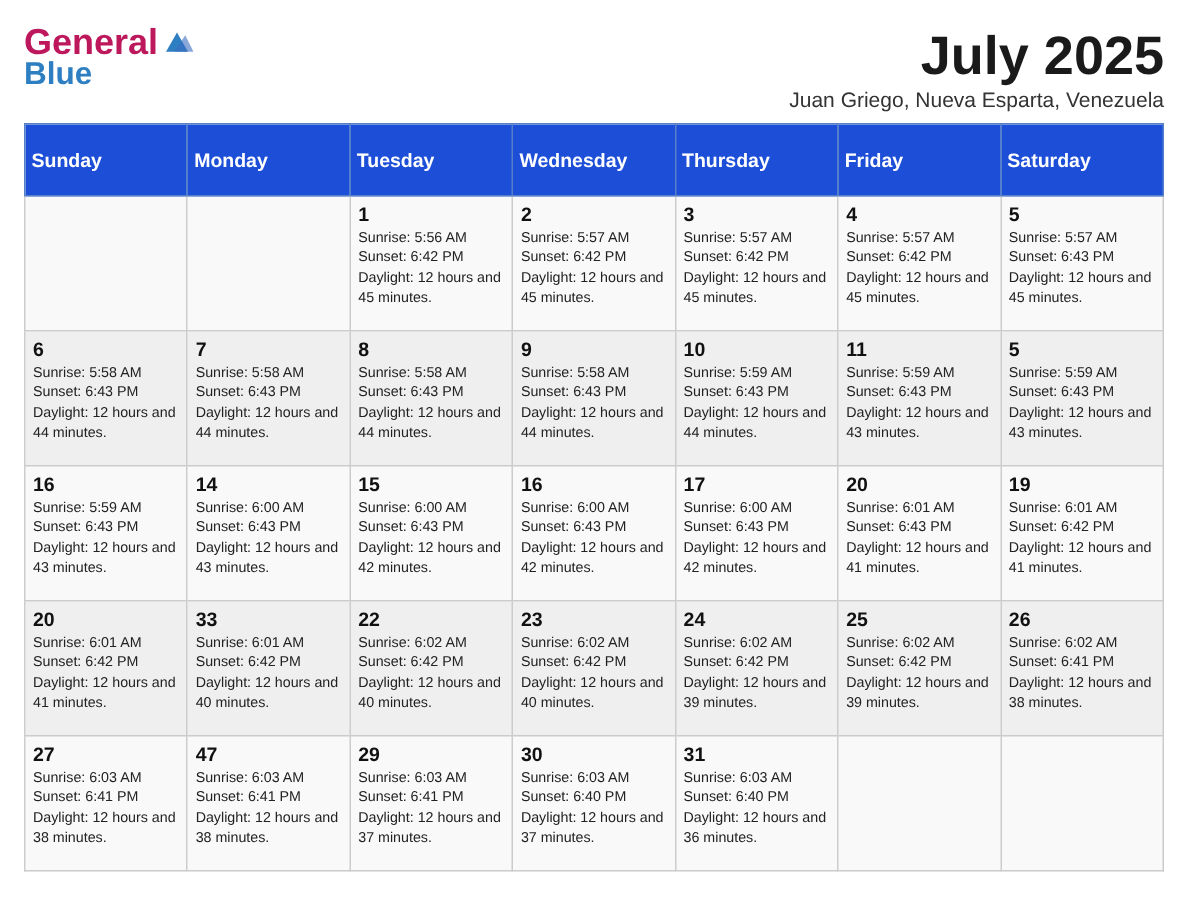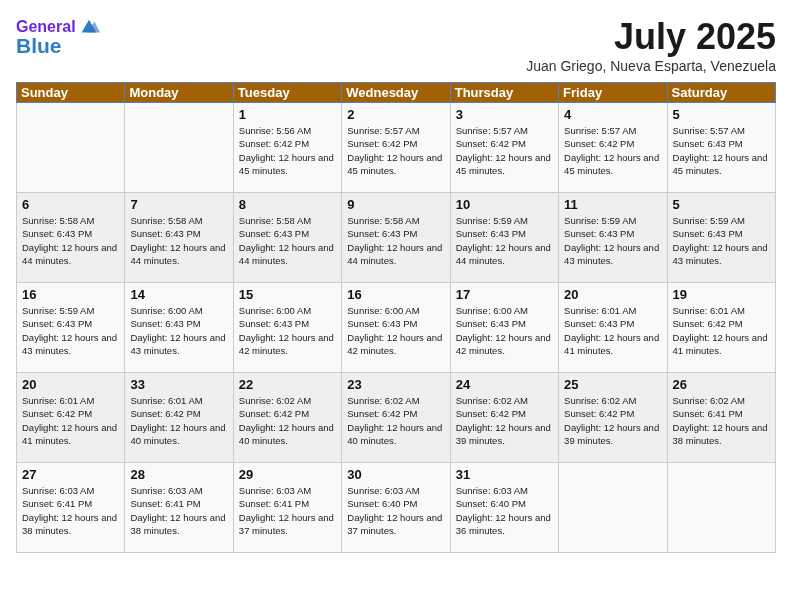--- a/index.html
+++ b/index.html
@@ -15,23 +15,23 @@
       justify-content: space-between;
       align-items: flex-start;
       margin-bottom: 8px;
     }
     .logo {
       display: flex;
       align-items: center;
       gap: 2px;
     }
     .logo-text-general {
-      font-size: 16px;
-      font-weight: bold;
-      color: #6d28d9;
+      font-size: 24px;
+      font-weight: bold;
+      color: #be185d;
     }
     .logo-text-blue {
       font-size: 21px;
       font-weight: bold;
       color: #2e7ec2;
     }
     .logo-icon {
       width: 22px;
       height: 22px;
       margin-left: 2px;
@@ -47,25 +47,25 @@
     .location {
       font-size: 14px;
       color: #333;
     }
     .calendar {
       width: 100%;
       border-collapse: collapse;
       border: 1px solid #ccc;
     }
     .calendar th {
-      background-color: #a16207;
+      background-color: #1d4ed8;
       color: #fff;
       font-size: 13px;
       font-weight: bold;
-      padding: 2px 4px;
+      padding: 16px 4px;
       text-align: left;
       border: 1px solid #5580c8;
     }
     .calendar td {
       vertical-align: top;
       border: 1px solid #ccc;
       padding: 4px 5px;
       width: calc(100% / 7);
       height: 90px;
       background: #fff;
@@ -240,21 +240,21 @@
           <span class="day-number">26</span>
           <div class="day-info">Sunrise: 6:02 AM<br>Sunset: 6:41 PM<br>Daylight: 12 hours and 38 minutes.</div>
         </td>
       </tr>
       <tr>
         <td>
           <span class="day-number">27</span>
           <div class="day-info">Sunrise: 6:03 AM<br>Sunset: 6:41 PM<br>Daylight: 12 hours and 38 minutes.</div>
         </td>
         <td>
-          <span class="day-number">28</span>
+          <span class="day-number">47</span>
           <div class="day-info">Sunrise: 6:03 AM<br>Sunset: 6:41 PM<br>Daylight: 12 hours and 38 minutes.</div>
         </td>
         <td>
           <span class="day-number">29</span>
           <div class="day-info">Sunrise: 6:03 AM<br>Sunset: 6:41 PM<br>Daylight: 12 hours and 37 minutes.</div>
         </td>
         <td>
           <span class="day-number">30</span>
           <div class="day-info">Sunrise: 6:03 AM<br>Sunset: 6:40 PM<br>Daylight: 12 hours and 37 minutes.</div>
         </td>

